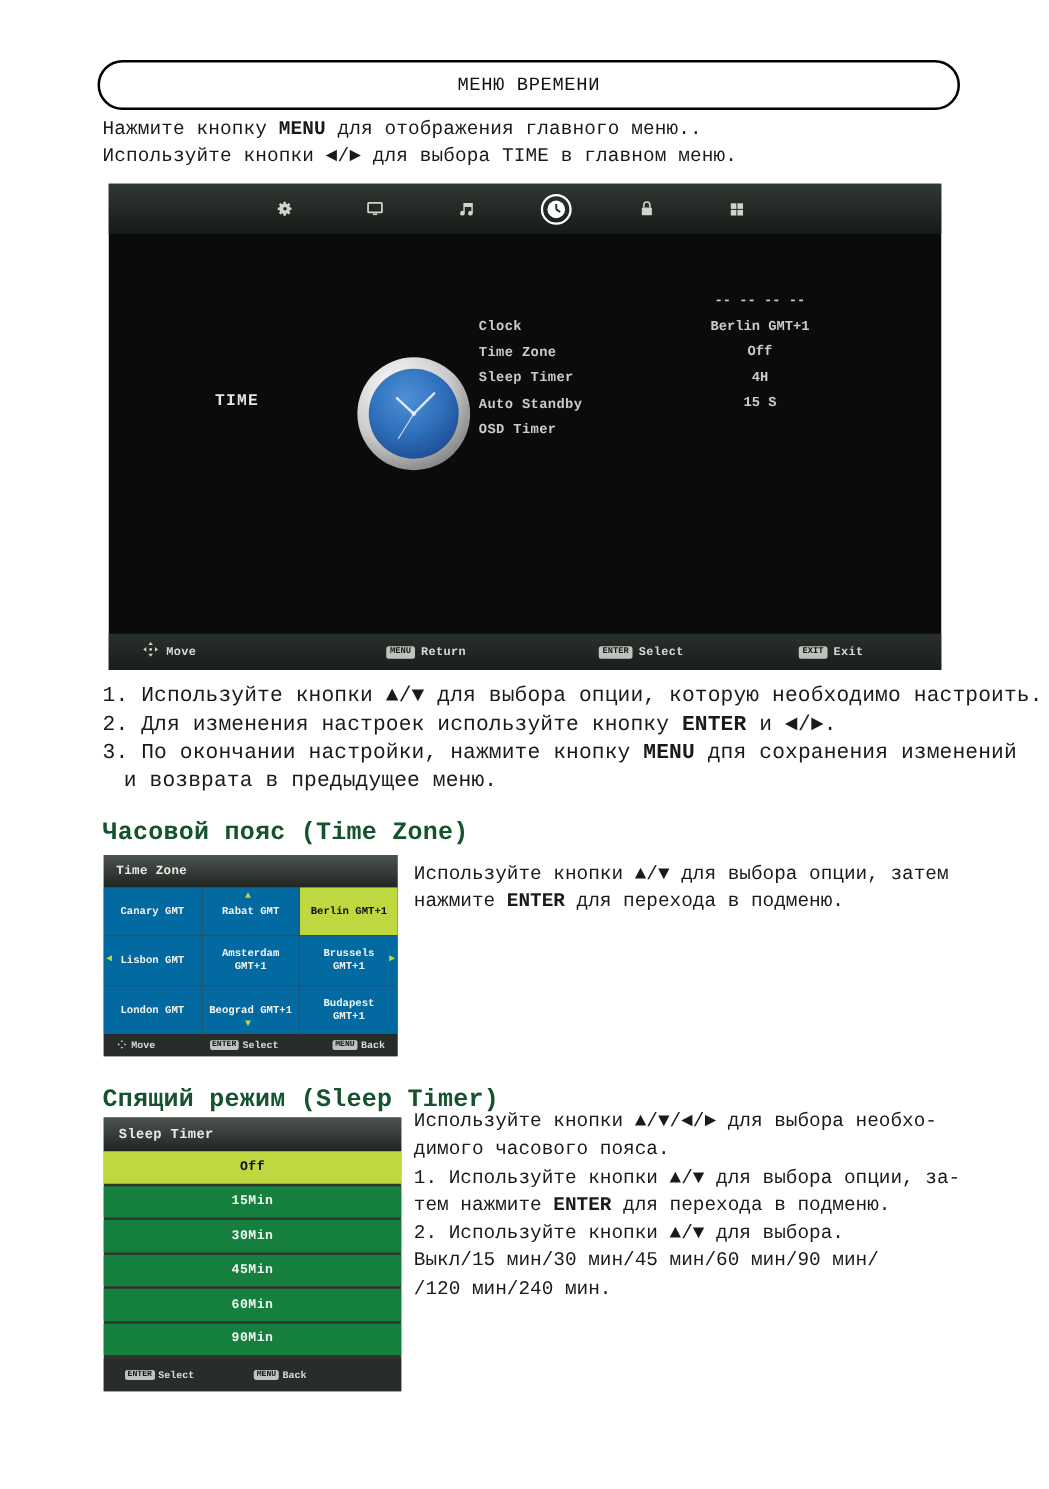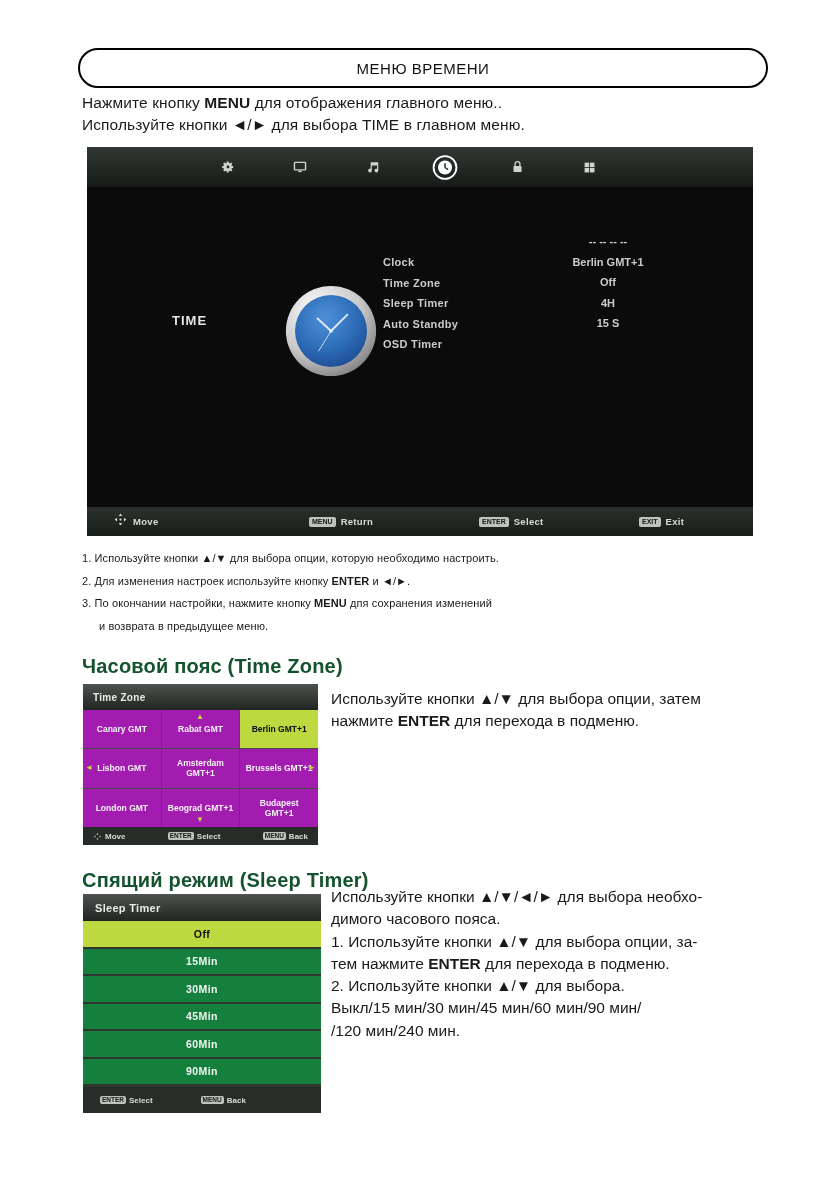--- a/index.html
+++ b/index.html
@@ -1,17 +1,17 @@
 <!DOCTYPE html>
 <html><head>
 <meta charset="utf-8">
 <style>
   html,body{margin:0;padding:0;background:#ffffff;}
   .page{position:relative;width:839px;height:1191px;background:#ffffff;overflow:hidden;
-        font-family:Liberation Sans, sans-serif;color:#1a1a1a;}
+        font-family:Liberation Mono, monospace;color:#1a1a1a;}
 
   
   .title-pill{position:absolute;left:78px;top:48px;width:686px;height:36px;
     border:2.5px solid #000;border-radius:20px;display:flex;align-items:center;justify-content:center;
     font-size:15px;color:#111;letter-spacing:0.5px;}
 
   
   .intro{position:absolute;left:82px;top:92px;font-size:15.5px;line-height:22px;letter-spacing:0.1px;}
   b{font-weight:bold;}
 
@@ -30,33 +30,33 @@
   .osd-row .lbl{color:#c9cdc9;font-weight:bold;font-size:11px;letter-spacing:0.3px;margin-top:42px;}
   .osd-row .val{margin-left:auto;width:130px;text-align:center;color:#c9cdc9;font-weight:bold;font-size:11px;}
   .osd-helpbar{position:absolute;left:0;bottom:0;right:0;height:29px;
     background:linear-gradient(#2a302b,#191e1a);}
   .help-group{position:absolute;top:0;height:29px;display:flex;align-items:center;}
   .help-label{color:#d8dcd8;font-size:9.5px;font-weight:bold;margin-left:5px;letter-spacing:0.3px;}
   .badge{display:inline-block;background:#bfc3bf;color:#151815;font-size:7px;font-weight:bold;
     padding:1.5px 3px;border-radius:2px;line-height:1;}
 
   
-  .steps{position:absolute;left:82px;top:547px;font-size:11px;line-height:22.5px;letter-spacing:0.1px;}
+  .steps{position:absolute;left:82px;top:547px;font-size:17px;line-height:22.5px;letter-spacing:0.1px;}
   .steps .wrap2{padding-left:17px;}
 
   
   .sec-heading{position:absolute;font-size:20px;font-weight:bold;letter-spacing:0.2px;color:#14532d;}
 
   
   .tz-window{position:absolute;left:83px;top:684px;width:235px;height:161px;background:#474b47;}
   .tz-title{height:26px;background:linear-gradient(#4d534e,#202521);display:flex;align-items:center;
     padding-left:10px;color:#e8ebe8;font-size:10px;font-weight:bold;letter-spacing:0.3px;}
   .tz-grid{position:relative;display:grid;grid-template-columns:repeat(3,1fr);
     grid-template-rows:repeat(3,1fr);gap:1px;background:#474b47;height:117px;}
-  .tz-cell{background:#a21caf;color:#f2f4f2;font-size:8.5px;font-weight:bold;display:flex;
+  .tz-cell{background:#0369a1;color:#f2f4f2;font-size:8.5px;font-weight:bold;display:flex;
     align-items:center;justify-content:center;text-align:center;padding:0 5px;line-height:10px;}
   .tz-cell.sel{background:#bdd93f;color:#0e0e0e;}
   .tz-arrow{position:absolute;color:#bdd93f;font-size:8px;line-height:8px;z-index:2;}
   .tz-footer{height:18px;background:#272c28;display:flex;align-items:center;
     justify-content:space-between;padding:0 10px;}
   .tz-footer .grp{display:flex;align-items:center;}
   .small-help{color:#d8dcd8;font-size:8px;font-weight:bold;margin-left:3px;}
   .badge-sm{display:inline-block;background:#bfc3bf;color:#151815;font-size:6.5px;font-weight:bold;
     padding:1px 2px;border-radius:2px;line-height:1;}
   .tz-desc{position:absolute;left:331px;top:688px;width:470px;font-size:15.5px;line-height:22px;}

